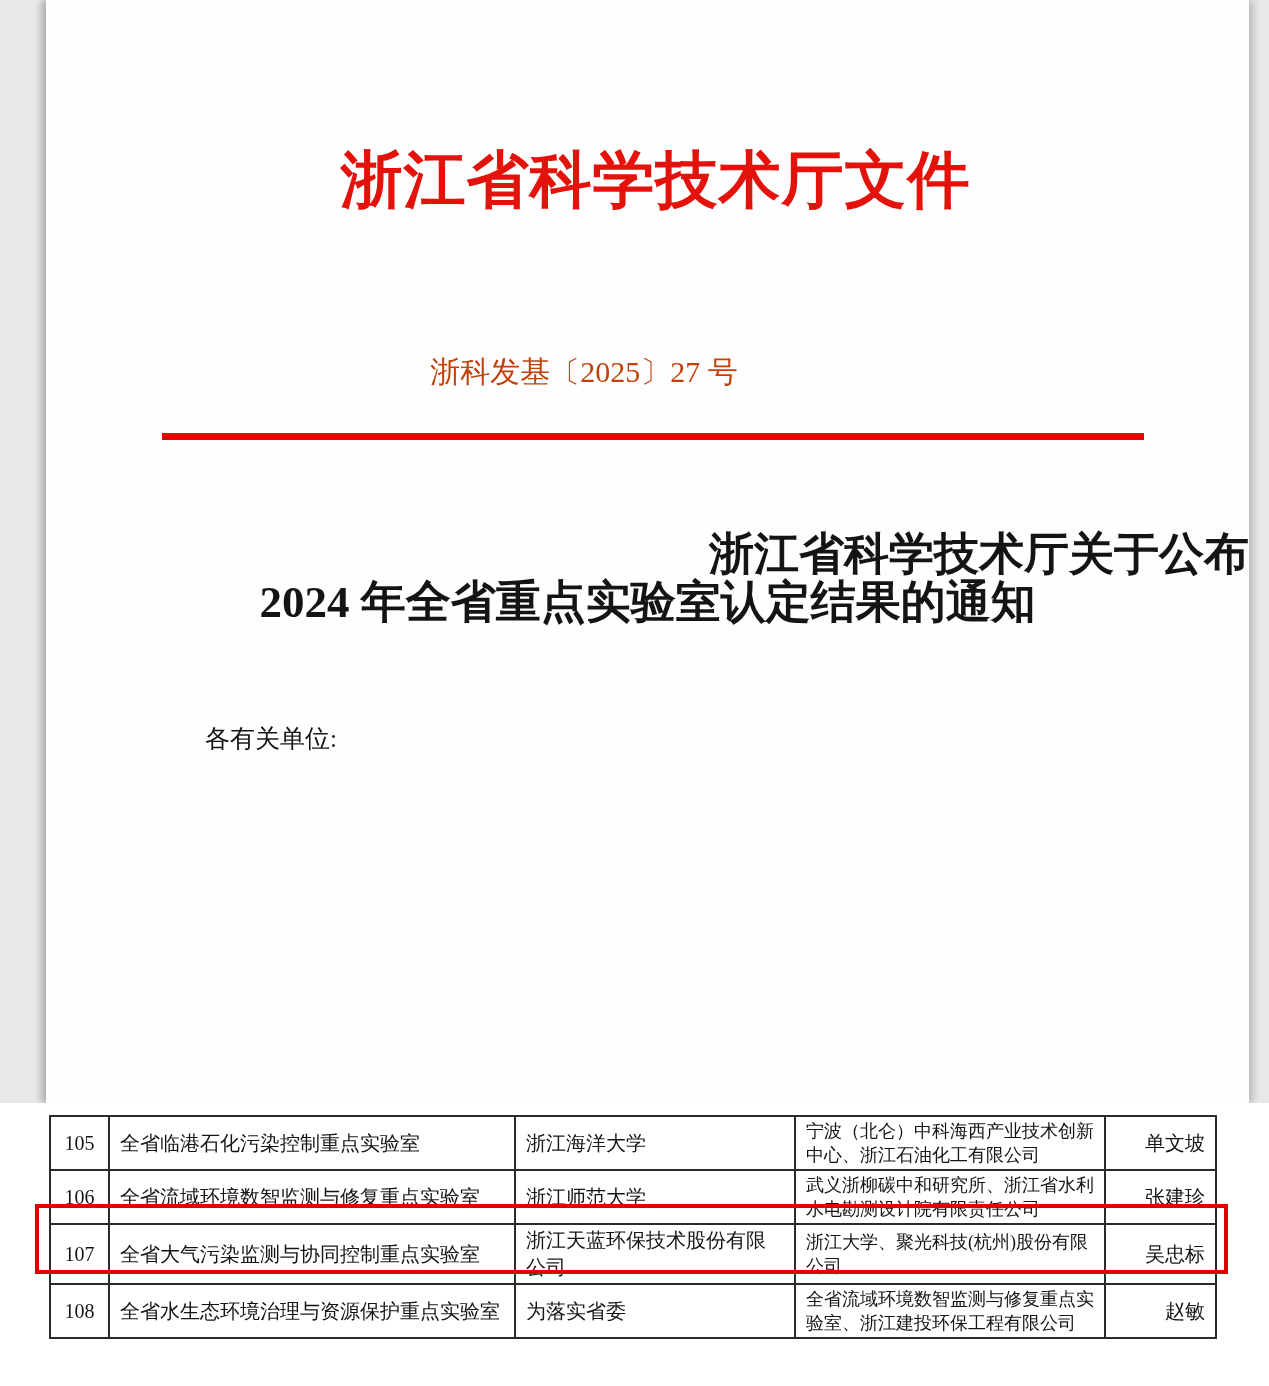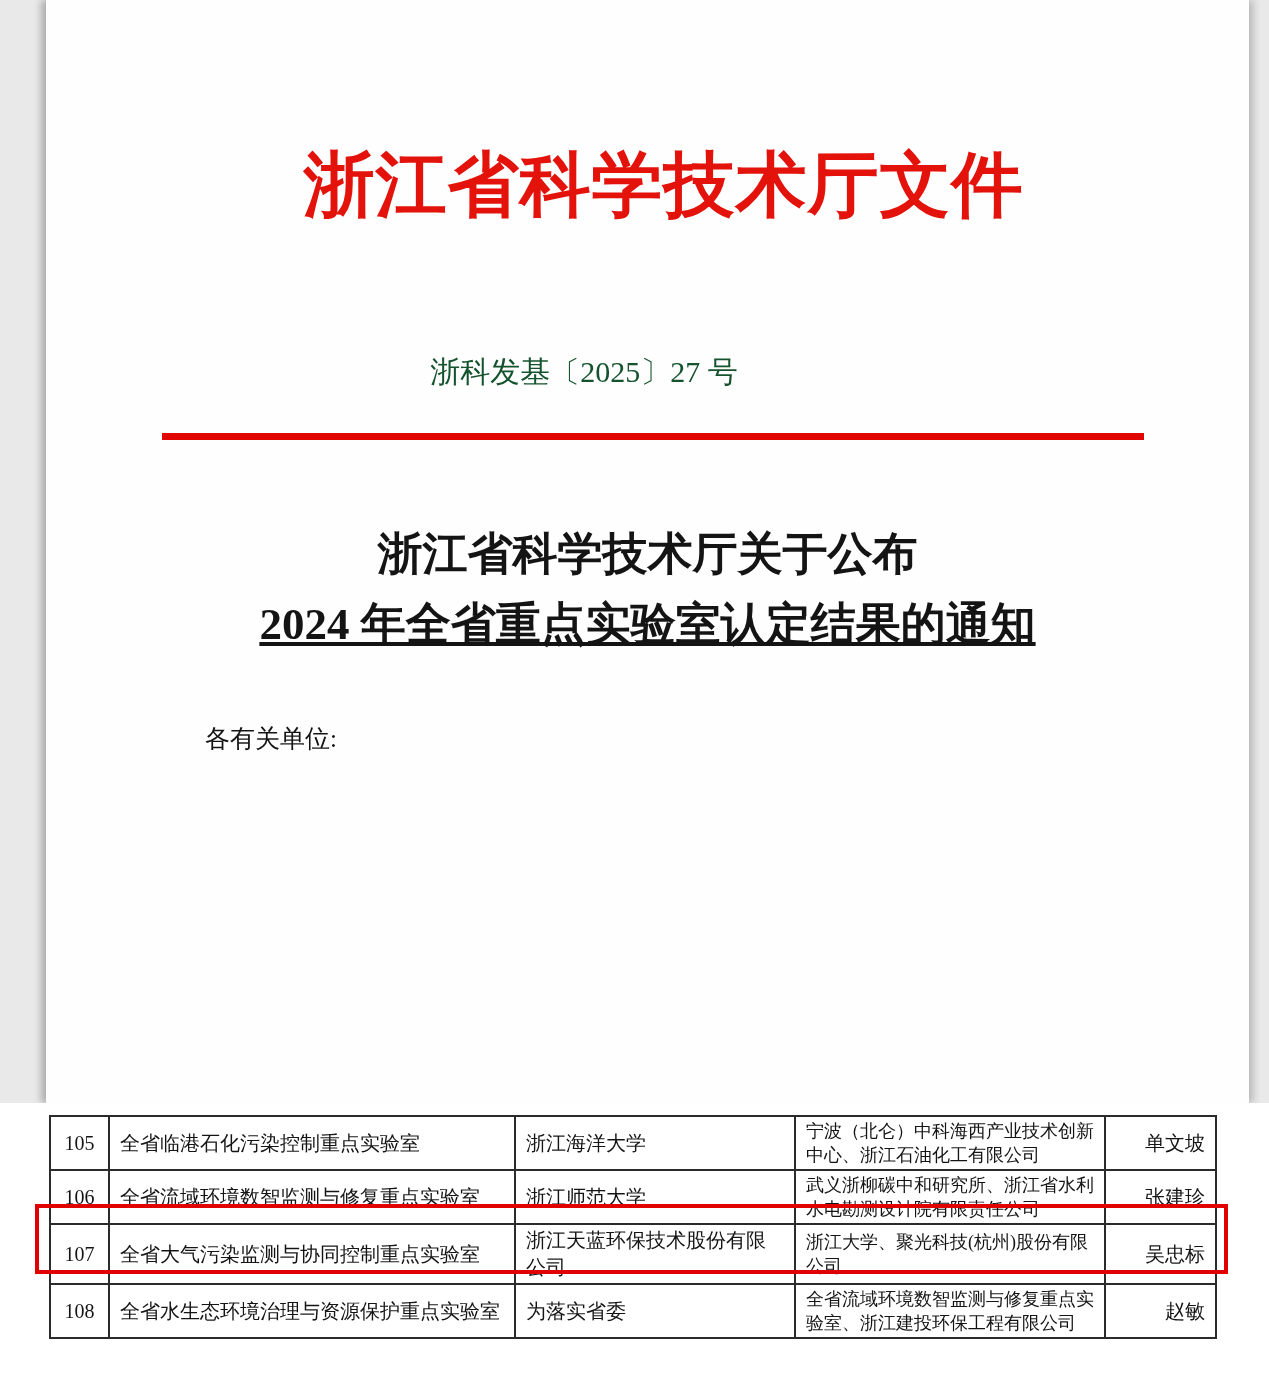--- a/index.html
+++ b/index.html
@@ -10,38 +10,38 @@
     font-family:"Liberation Serif","DejaVu Serif",serif;
     color:#141414;
   }
   
   .doc-page {
     position:absolute; left:46px; top:0; width:1203px; height:1103px;
     background:#fefefe;
     box-shadow:-5px 0 7px rgba(0,0,0,0.25), 5px 0 7px rgba(0,0,0,0.18);
   }
   .header-title {
-    position:absolute; top:138px; left:16px; width:1203px;
-    text-align:center; font-size:71px; font-weight:bold;
+    position:absolute; top:138px; left:8px; width:1203px;
+    text-align:center; font-size:62px; font-weight:bold;
     color:#e3120b; letter-spacing:1px; white-space:nowrap;
   }
   .doc-number {
     position:absolute; top:352px; left:0; width:1076px;
-    text-align:center; font-size:30px; color:#14532d;
+    text-align:center; font-size:30px; color:#c2410c;
   }
   .red-rule {
     position:absolute; left:116px; top:433px; width:982px; height:7px;
     background:#e10600;
   }
   .notice-title {
     position:absolute; left:0; width:1203px; text-align:center;
     font-size:45px; font-weight:bold; white-space:nowrap;
   }
-  .notice-title.l1 { top:524px; }
-  .notice-title.l2 { top:594px;text-decoration:underline; }
+  .notice-title.l1 { top:524px;text-align:right; }
+  .notice-title.l2 { top:572px; }
   .salutation {
     position:absolute; left:159px; top:722px; font-size:25px;
   }
   .body-par {
     position:absolute; left:159px; top:770px; width:904px;
     font-size:31px; line-height:55px;
   }
   .body-line {
     height:55px; overflow:hidden; text-align:justify; text-align-last:justify;
     white-space:nowrap;

